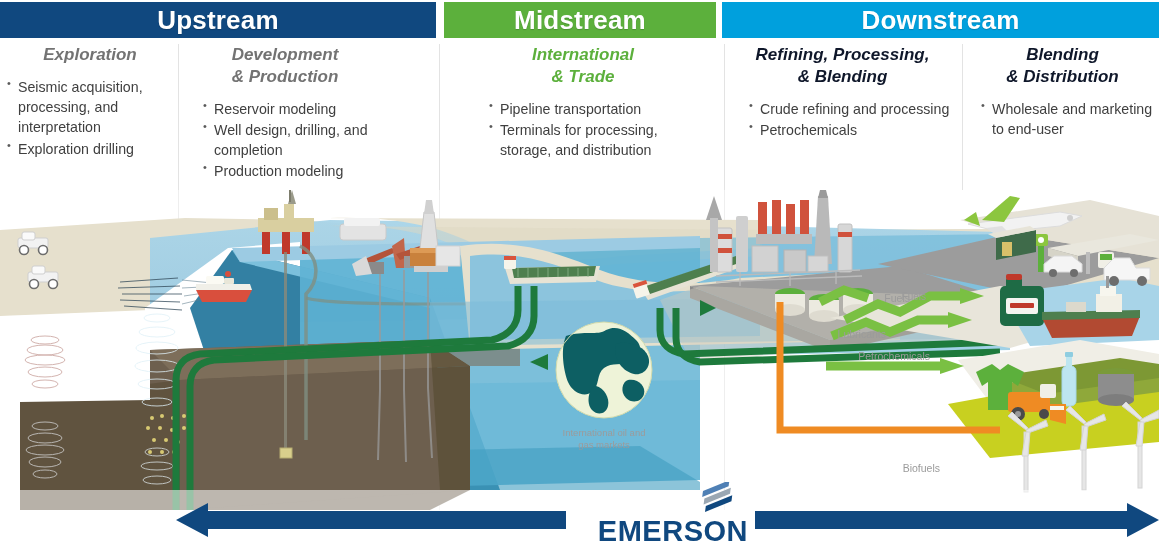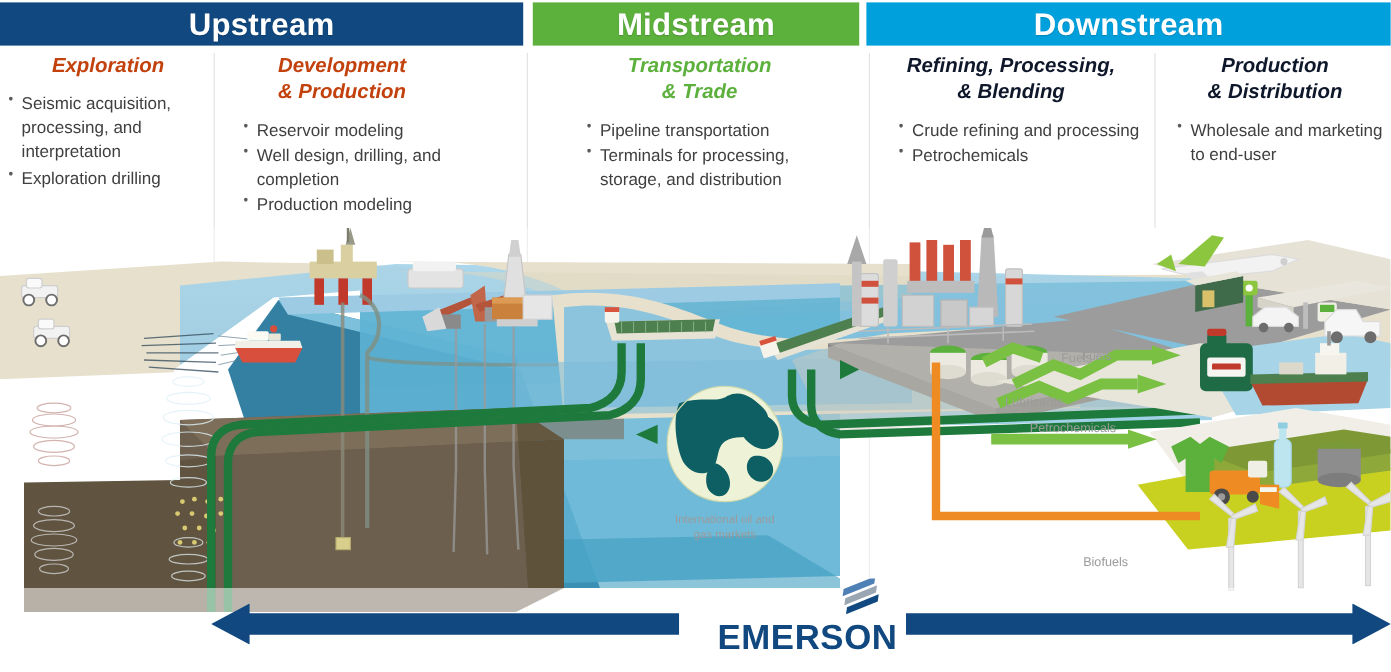--- a/index.html
+++ b/index.html
@@ -28,21 +28,21 @@
   .col ul { list-style:none; }
   .col li { position:relative; padding-left:12px; font-size:14.2px;
             color:#3f3f3f; line-height:1.43; margin-bottom:1px; }
   .col li:before { content:"\2022"; position:absolute; left:1px; top:-1px;
                    font-size:11px; color:#5a5a5a; }
   #col-exploration  { left:6px;   width:168px; }
   #col-development  { left:190px; width:190px; }
   #col-transport    { left:470px; width:226px; }
   #col-refining     { left:730px; width:225px; }
   #col-marketing    { left:970px; width:185px; }
-  #col-exploration h3, #col-development h3 { color:#c2410c; }
+  #col-exploration h3, #col-development h3 { color:#737373; }
   #col-transport h3 { color:#5cb03c; }
   #col-refining h3, #col-marketing h3 { color:#0f172a; }
   #col-transport ul, #col-refining ul { padding-left:18px; }
   #col-marketing ul { padding-left:10px; }
   #col-development ul { padding-left:12px; }
 
   
   .vdiv { position:absolute; top:44px; width:1px; height:146px; background:#e3e3e3; }
   #vd1{left:178px;} #vd2{left:439px;} #vd3{left:724px;} #vd4{left:962px;}
   .vdiv2 { position:absolute; top:190px; width:1px; height:320px; background:#eee; }
@@ -104,21 +104,21 @@
     </h3>
     <ul>
       <li>Reservoir modeling</li>
       <li>Well design, drilling, and completion</li>
       <li>Production modeling</li>
     </ul>
   </div>
 
   <div class="col" id="col-transport">
     <h3>
-      <span>Transportation</span><br>
+      <span>International</span><br>
       <span>&amp; Trade</span>
     </h3>
     <ul>
       <li>Pipeline transportation</li>
       <li>Terminals for processing, storage, and distribution</li>
     </ul>
   </div>
 
   <div class="col" id="col-refining">
     <h3>
@@ -126,21 +126,21 @@
       <span>&amp; Blending</span>
     </h3>
     <ul>
       <li>Crude refining and processing</li>
       <li>Petrochemicals</li>
     </ul>
   </div>
 
   <div class="col" id="col-marketing">
     <h3>
-      <span>Production</span><br>
+      <span>Blending</span><br>
       <span>&amp; Distribution</span>
     </h3>
     <ul>
       <li>Wholesale and marketing to end-user</li>
     </ul>
   </div>
 
   <div id="art">
   <svg width="1159" height="320" viewBox="0 0 1159 320" xmlns="http://www.w3.org/2000/svg">
     <defs>

